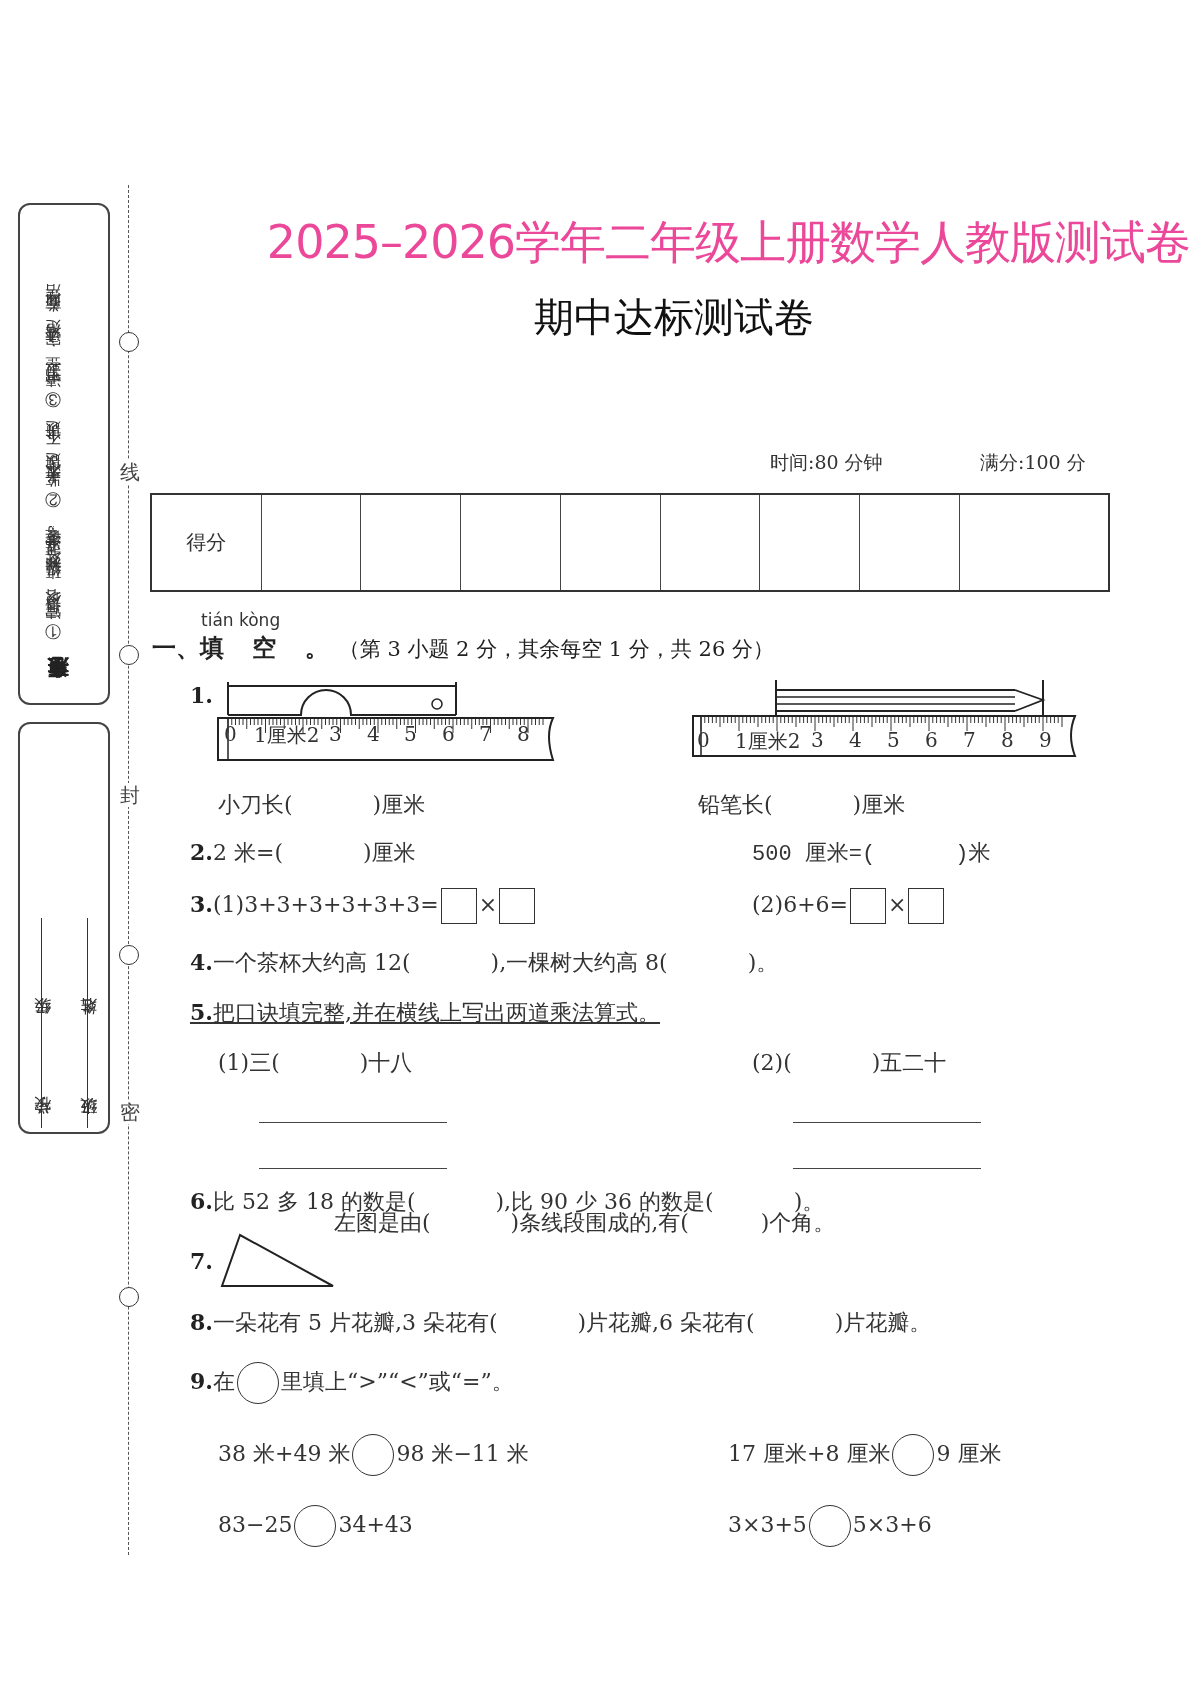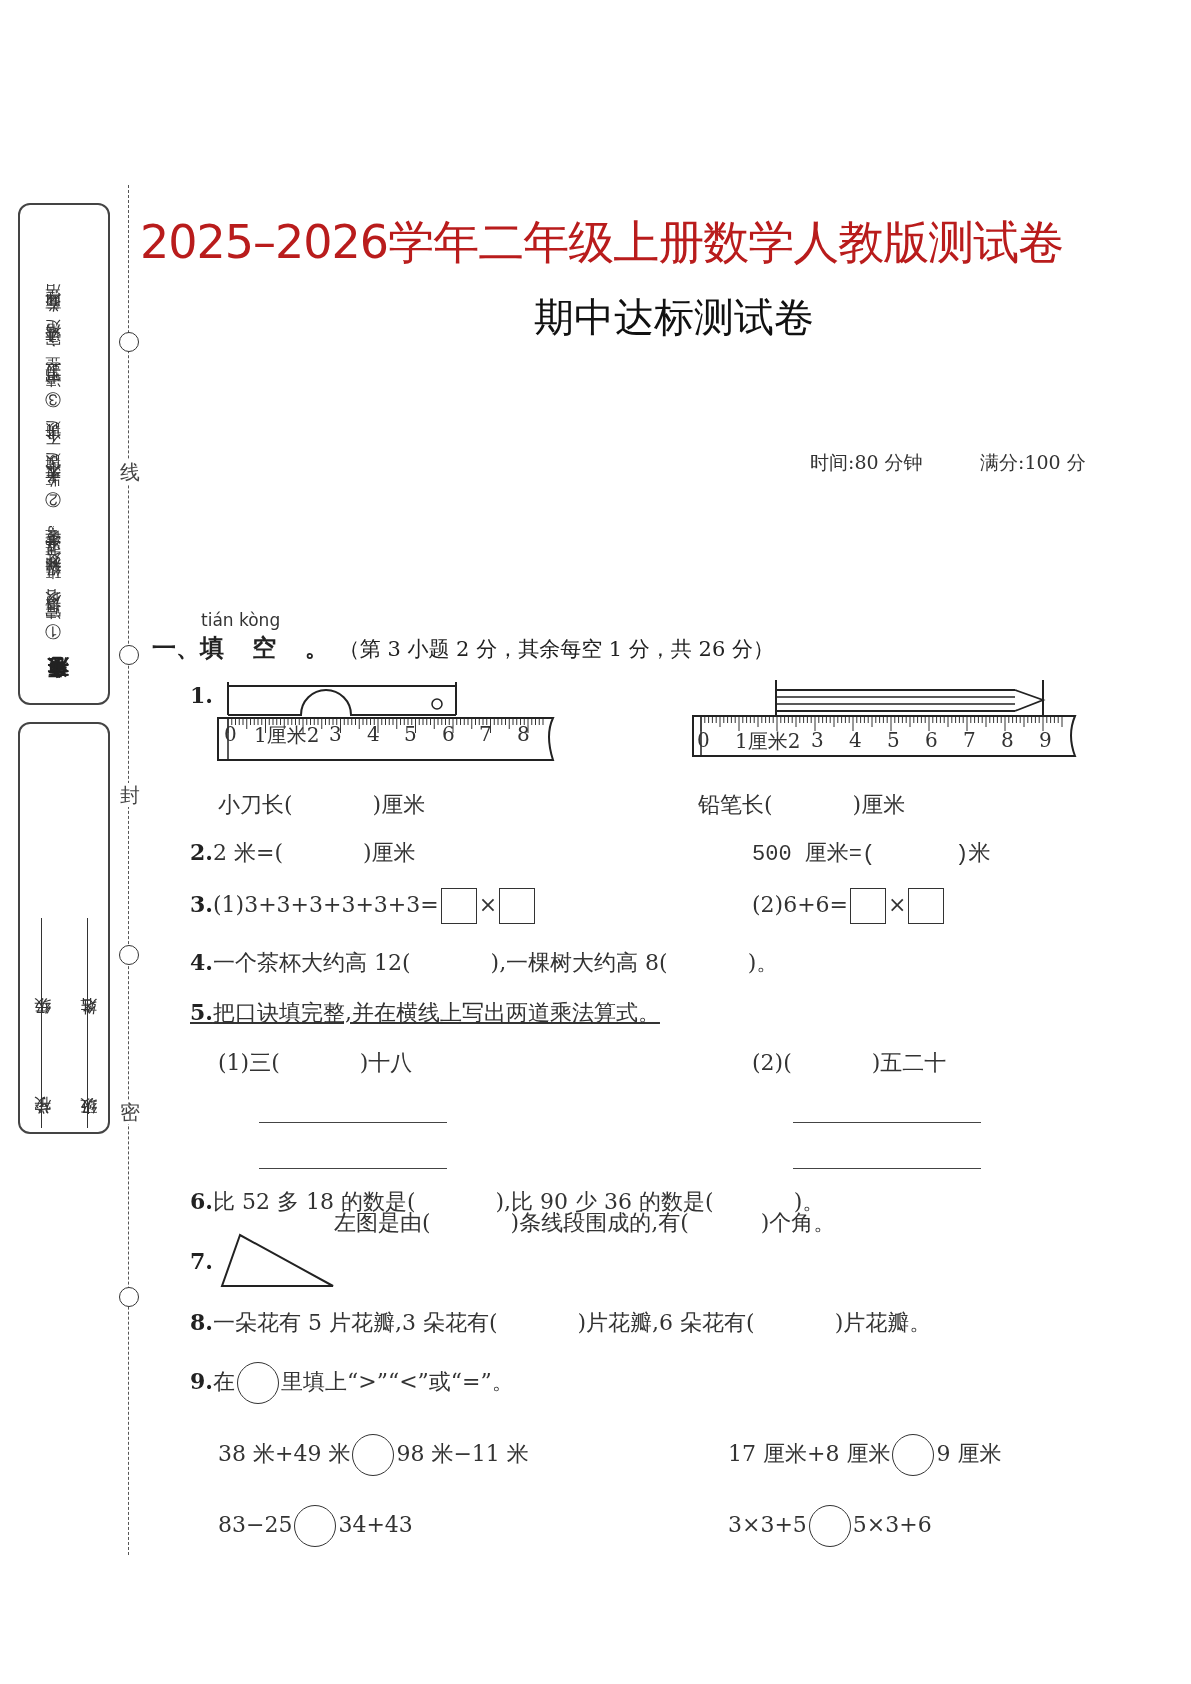--- a/index.html
+++ b/index.html
@@ -16,21 +16,21 @@
   .notice-box { position: absolute; left: 18px; top: 203px; width: 92px; height: 502px; border: 2px solid #444; border-radius: 12px; }
   .notice-title { position: absolute; left: 22px; bottom: 4px; width: 40px; font-size: 21px; font-weight: bold; writing-mode: vertical-rl; transform: rotate(180deg); letter-spacing: 1px; color: #222; }
   .notice-lines { position: absolute; left: 22px; top: 8px; height: 440px; display: flex; flex-direction: row; gap: 4px; writing-mode: vertical-rl; transform: rotate(180deg); font-size: 16px; color: #333; line-height: 22px; letter-spacing: 4px; }
   .notice-lines span { display: block; }
 
   .info-box { position: absolute; left: 18px; top: 722px; width: 92px; height: 412px; border: 2px solid #444; border-radius: 12px; }
   .info-col { position: absolute; top: 14px; height: 390px; writing-mode: vertical-rl; transform: rotate(180deg); font-size: 17px; color: #333; display: flex; align-items: center; }
   .info-col .fill { display: inline-block; width: 1px; border-left: 1.5px solid #333; }
 
   
-  .title-main { position: absolute; left: 140px; top: 212px; width: 1050px; text-align: left; font-family: "DejaVu Sans", "Liberation Sans", sans-serif; font-size: 46px; font-weight: 500; letter-spacing: -1px; color: #b91c1c; }
+  .title-main { position: absolute; left: 140px; top: 212px; width: 1050px; text-align: right; font-family: "DejaVu Sans", "Liberation Sans", sans-serif; font-size: 46px; font-weight: 500; letter-spacing: -1px; color: #ec4899; }
   .title-sub { position: absolute; left: 140px; top: 290px; width: 1050px; text-align: center; padding-left: 18px; font-family: "DejaVu Sans", "Liberation Sans", sans-serif; font-size: 40px; color: #111; }
 
   .meta { position: absolute; top: 450px; font-size: 19px; color: #333; }
 
   
   table.score { position: absolute; left: 150px; top: 493px; width: 960px; height: 99px; border-collapse: collapse; border: 2.5px solid #333; }
   table.score td { border: 1.5px solid #444; text-align: center; font-size: 20px; color: #333; height: 49px; }
   table.score td:first-child { width: 110px; }
 
   .pinyin { position: absolute; left: 201px; top: 610px; font-family: "DejaVu Sans", "Liberation Sans", sans-serif; font-size: 17px; color: #333; }
@@ -77,25 +77,36 @@
     <span>班级</span>
     <span class="fill" style="height:100px;margin:0 6px;"></span>
     <span>姓名</span>
     <span class="fill" style="height:110px;margin:0 6px;"></span>
   </div>
 </div>
 
 <div class="title-main">2025–2026学年二年级上册数学人教版测试卷</div>
 <div class="title-sub">期中达标测试卷</div>
 
-<div class="meta" style="left:810px;">时间:80 分钟</div>
+<div class="meta" style="left:770px;">时间:80 分钟</div>
 <div class="meta" style="left:980px;">满分:100 分</div>
 
 <table class="score">
   <tbody>
+  <tr>
+    <td>得分</td>
+    <td></td>
+    <td></td>
+    <td></td>
+    <td></td>
+    <td></td>
+    <td></td>
+    <td></td>
+    <td></td>
+  </tr>
 </tbody>
   </table>
 
 <div class="pinyin">tián kòng</div>
 <div class="section-head"><b style="letter-spacing:0">一、</b><b>填 空 。</b><span class="note">（第 3 小题 2 分，其余每空 1 分，共 26 分）</span></div>
 
 <div class="q" style="left:190px;top:682px;"><span class="qn">1.</span></div>
 
 <svg class="abs" style="left:215px;top:680px;" width="340" height="90">
   <g>

